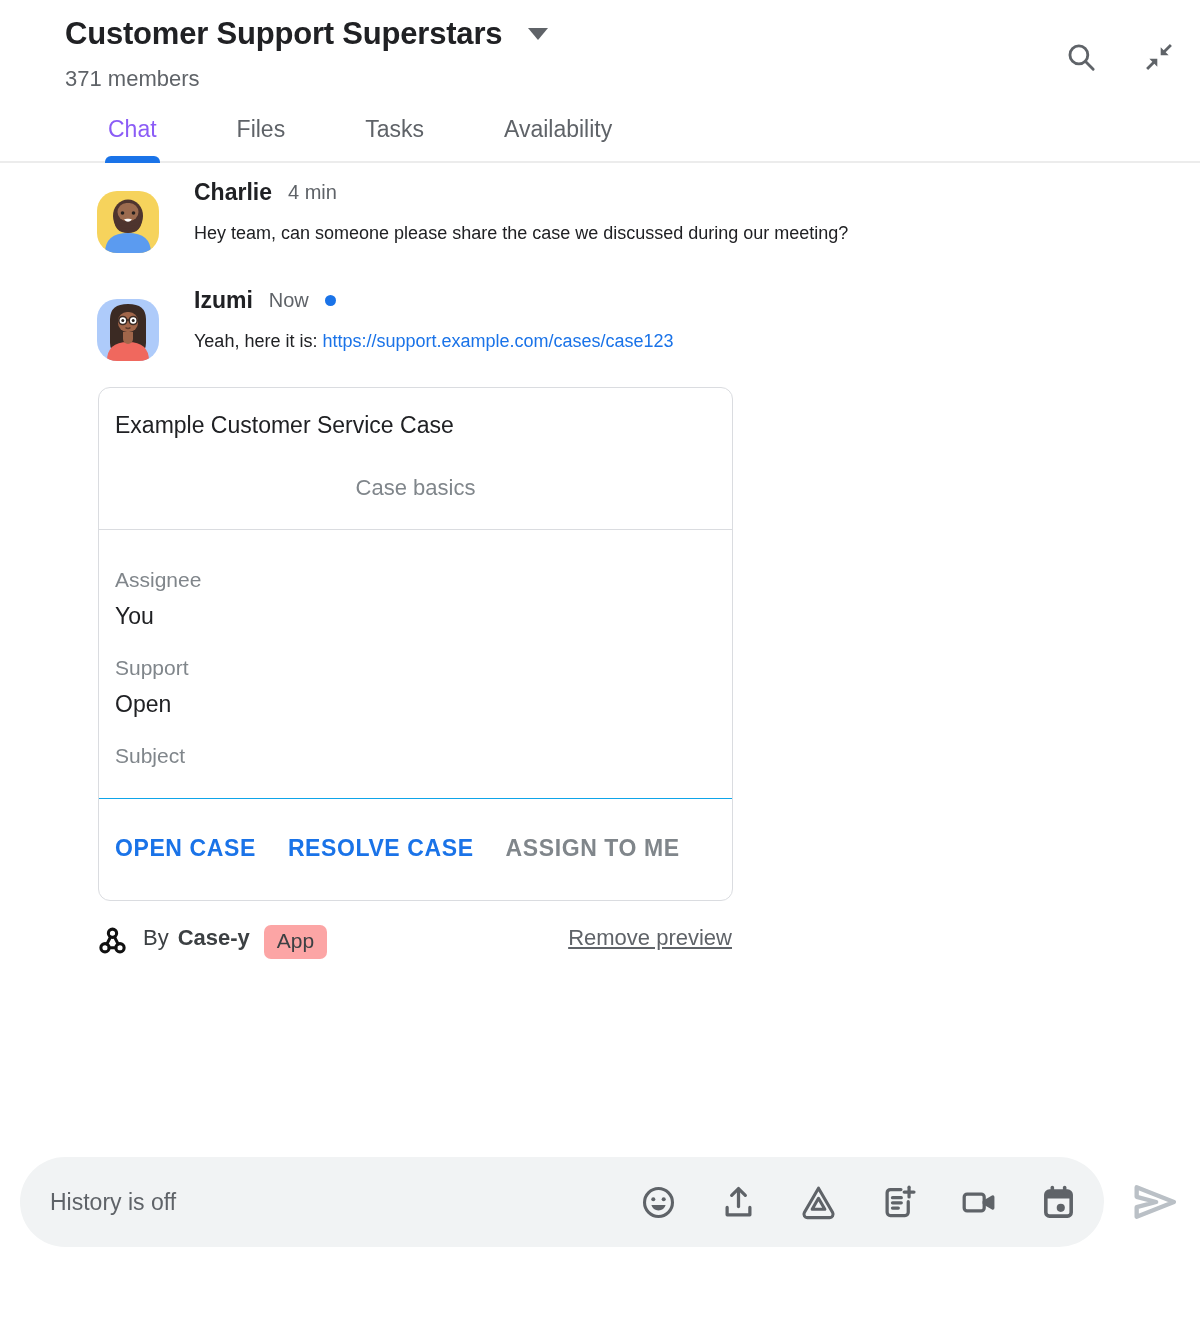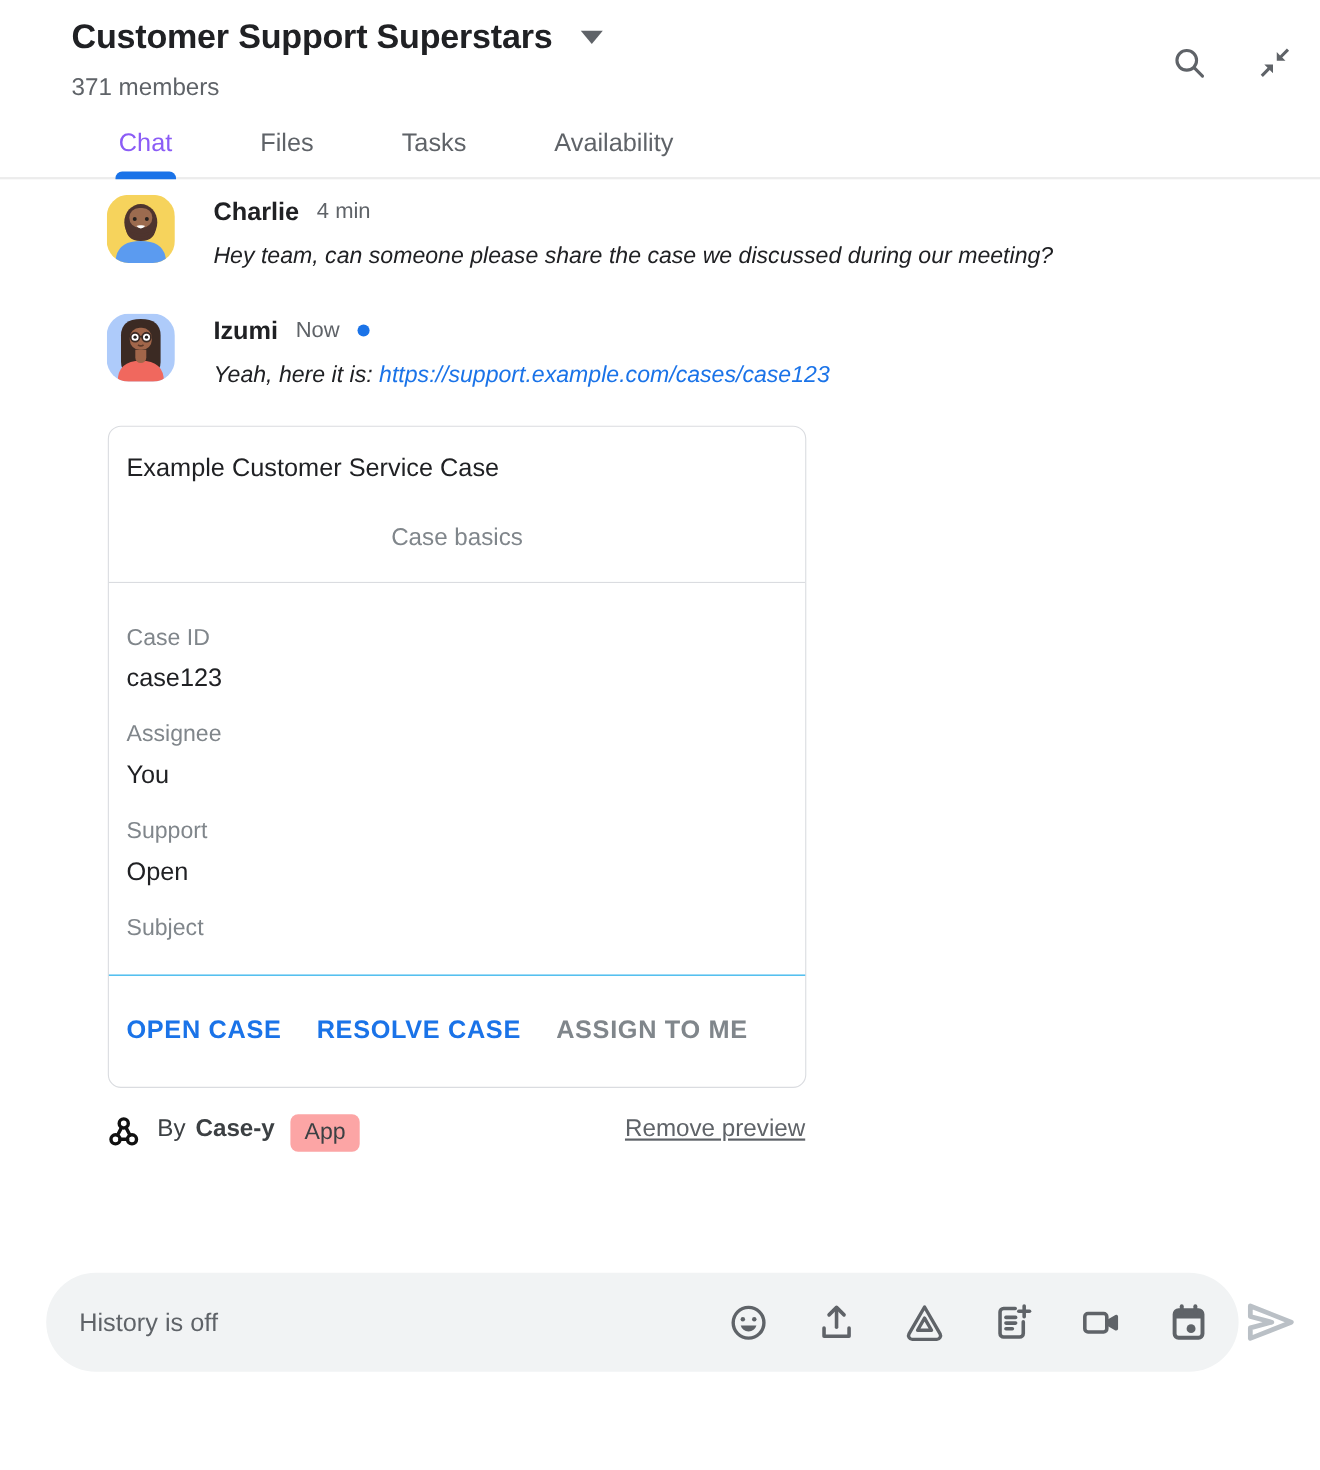--- a/index.html
+++ b/index.html
@@ -17,30 +17,30 @@
   .hdr-icon { width:34px; height:34px; cursor:pointer; }
 
   .tabbar { margin-top:24px; border-bottom:2px solid #ececec; }
   .tabs { display:flex; gap:80px; margin-left:108px; }
   .tab { position:relative; font-size:23px; color:#5f6368; padding-bottom:18px; cursor:pointer; }
   .tab.active { color:#8b5cf6; }
   .tab-indicator { position:absolute; left:-3px; right:-3px; bottom:-2px; height:7px; background:#1a73e8; border-radius:6px 6px 0 0; }
 
   
   .messages { padding:14px 65px 0 97px; }
-  .message-row { display:flex; align-items:flex-start; }
+  .message-row { display:flex; align-items:flex-end; }
   .message-row + .message-row { margin-top:32px; }
   .avatar { width:62px; height:62px; border-radius:20px; overflow:hidden; flex:0 0 62px; cursor:pointer; }
   .avatar svg { display:block; }
   .msg-body { margin-left:35px; flex:1; min-width:0; }
   .msg-head { display:flex; align-items:center; margin-top:2px; }
   .msg-name { font-size:23px; font-weight:700; color:#202124; }
   .msg-time { font-size:20px; color:#5f6368; margin-left:16px; }
   .presence-dot { width:11px; height:11px; border-radius:50%; background:#1a73e8; margin-left:16px; }
-  .msg-text { font-size:21px; line-height:40px; color:#202124; margin-top:7px; max-width:910px;font-style:italic; }
+  .msg-text { font-size:18px; line-height:40px; color:#202124; margin-top:7px; max-width:910px; }
   .msg-link { color:#1a73e8; text-decoration:none; cursor:pointer; }
 
   
   .card { width:635px; margin:26px 0 0 98px; border:1px solid #dadce0; border-radius:12px; background:#fff; }
   .card-header { padding:24px 16px 28px; border-bottom:1px solid #dadce0; }
   .card-title { font-size:23px; color:#202124; }
   .card-subtitle { font-size:22px; color:#80868b; margin-top:36px;text-align:center; }
   .card-fields { padding:12px 16px 30px; }
   .field { margin-top:26px; }
   .field-label { font-size:21px; color:#80868b; }
@@ -51,21 +51,21 @@
 
   .preview-footer { width:635px; margin:24px 0 0 97px; display:flex; }
   .webhook-icon { width:31px; height:31px; }
   .by-label { margin-left:15px; font-size:22px; color:#3c4043; }
   .app-name { margin-left:9px; font-size:22px; font-weight:700; color:#3c4043; }
   .app-badge { margin-left:14px; background:#fca5a5; border-radius:7px; padding:4px 13px 6px; font-size:21px; color:#3c4043; }
   .footer-spacer { flex:1; }
   .remove-preview { font-size:22px; color:#5f6368; text-decoration:underline; cursor:pointer; }
 
   
-  .composer { position:absolute; left:42px; top:1157px; width:1084px; height:90px; background:#f1f3f4; border-radius:46px; display:flex; align-items:center; }
+  .composer { position:absolute; left:20px; top:1157px; width:1084px; height:90px; background:#f1f3f4; border-radius:46px; display:flex; align-items:center; }
   .composer-placeholder { margin-left:30px; font-size:23px; color:#5f6368; flex:0 1 auto; cursor:text; }
   .composer-icons { margin-left:auto; display:flex; gap:41px; padding-right:26px; }
   .cmp-icon { width:39px; height:39px; cursor:pointer; flex:0 0 39px; }
   .send-btn { position:absolute; left:1128px; top:1176px; width:52px; height:52px; cursor:pointer; }
 </style>
 </head>
 <body>
 
 <div class="app">
 
@@ -150,24 +150,20 @@
     </div>
   </div>
 
   <div class="card">
     <div class="card-header">
       <div class="card-title">Example Customer Service Case</div>
       <div class="card-subtitle">Case basics</div>
     </div>
     <div class="card-fields">
       <div class="field">
-        <div class="field-label">Case ID</div>
-        <div class="field-value">case123</div>
-      </div>
-      <div class="field">
         <div class="field-label">Assignee</div>
         <div class="field-value">You</div>
       </div>
       <div class="field">
         <div class="field-label">Support</div>
         <div class="field-value">Open</div>
       </div>
       <div class="field">
         <div class="field-label">Subject</div>
       </div>

